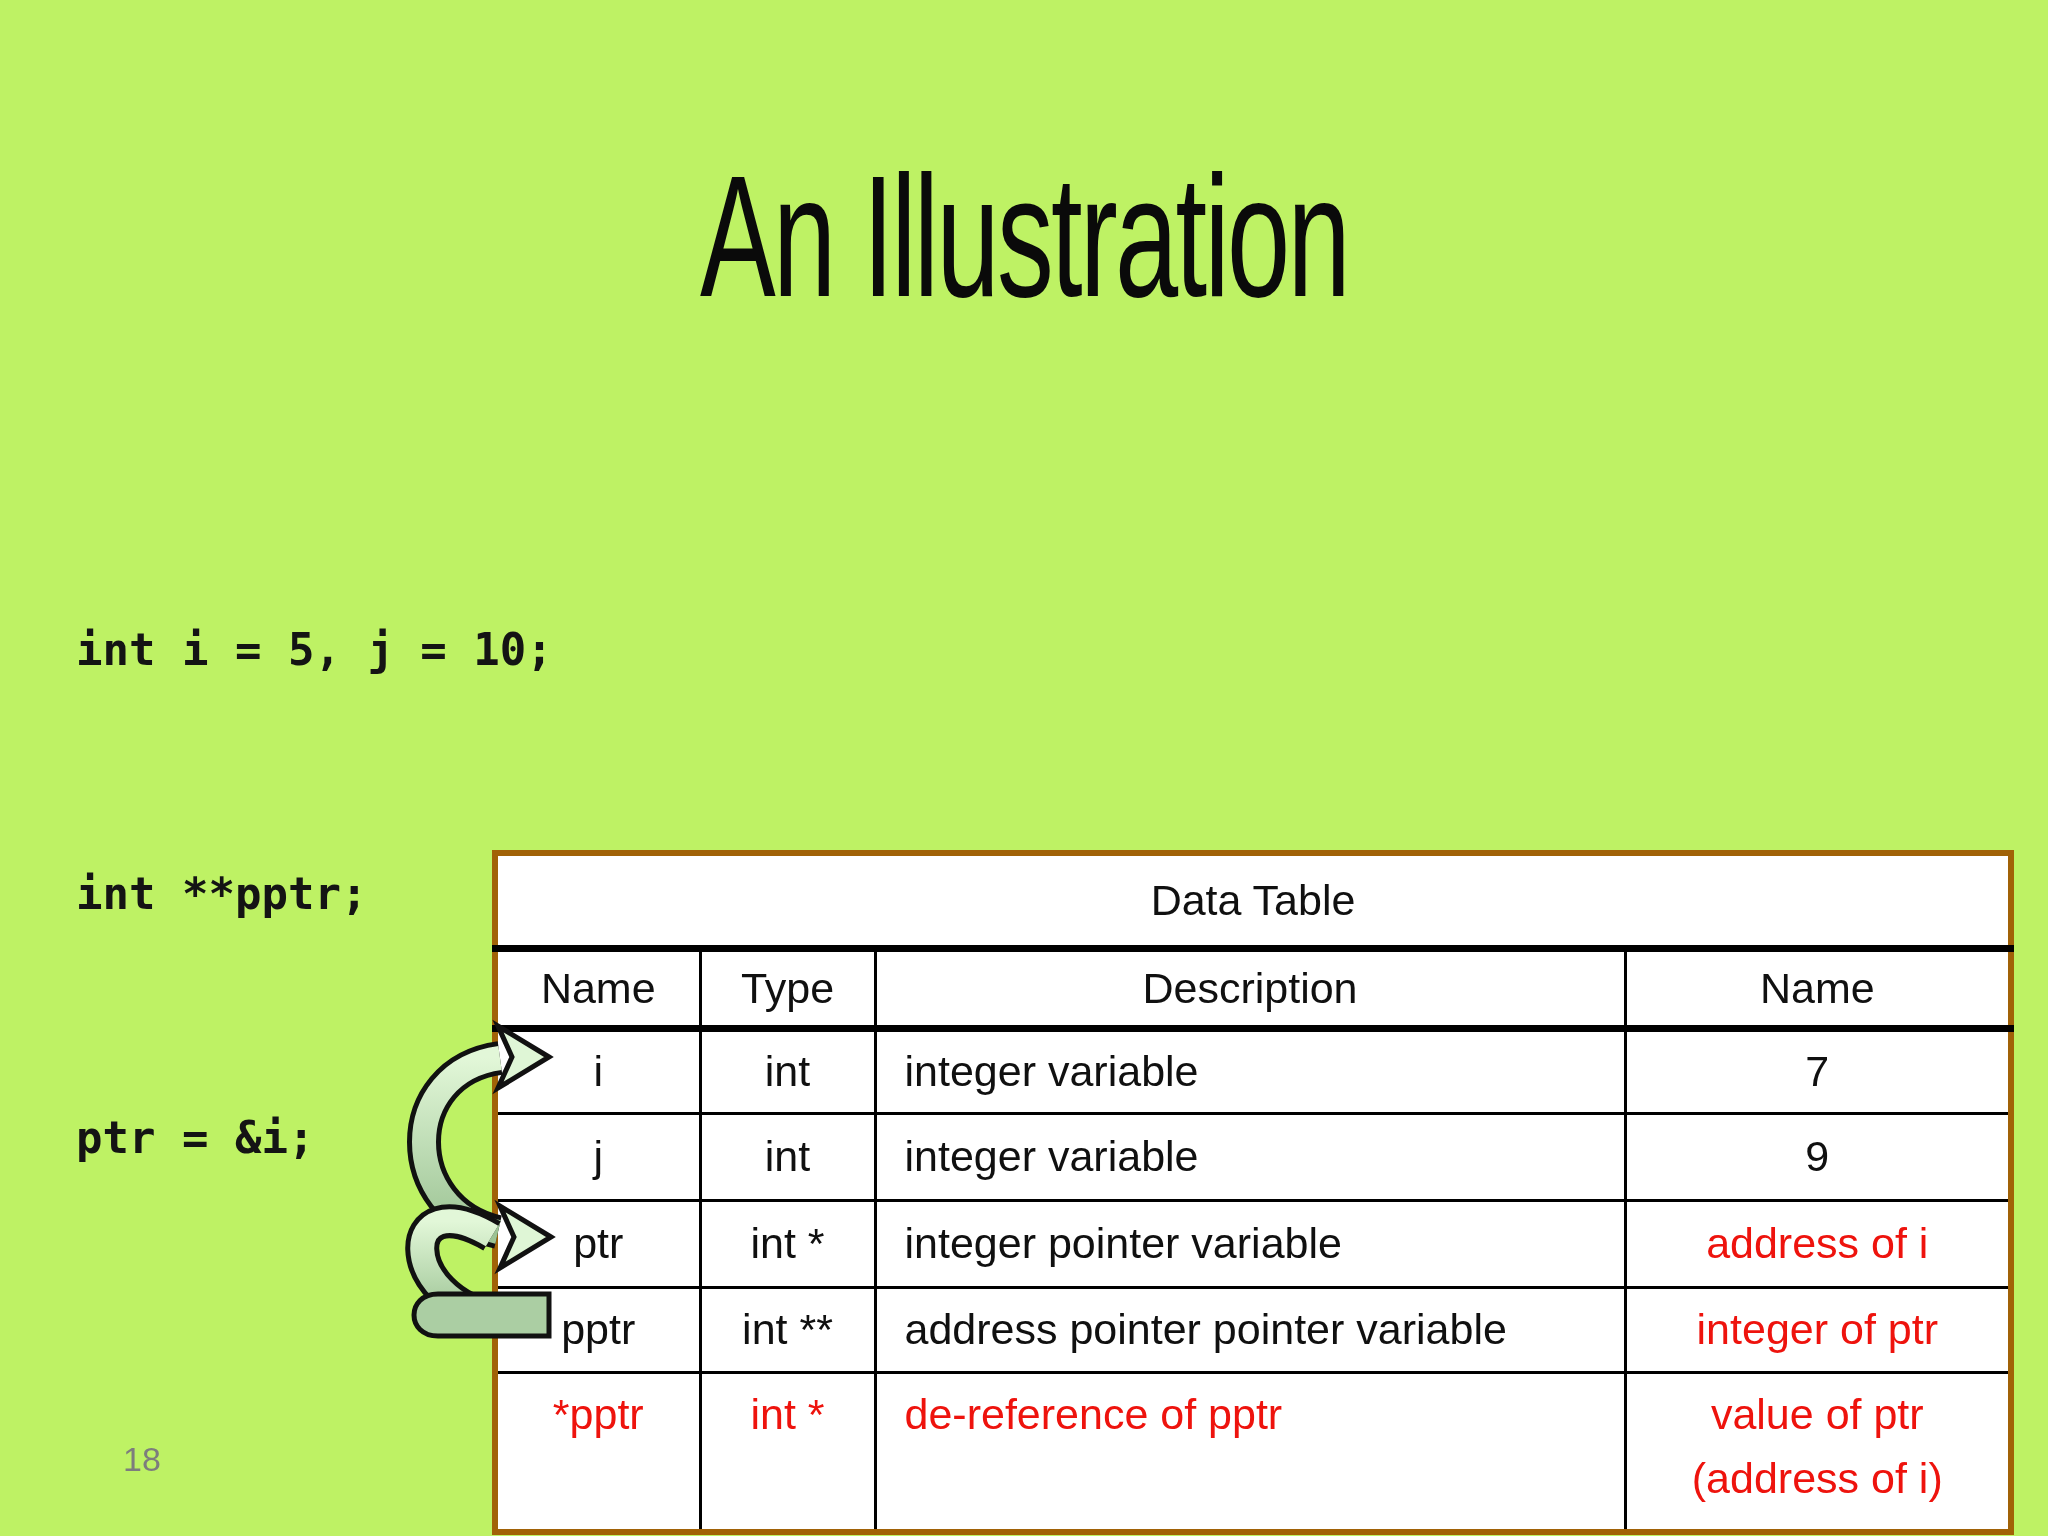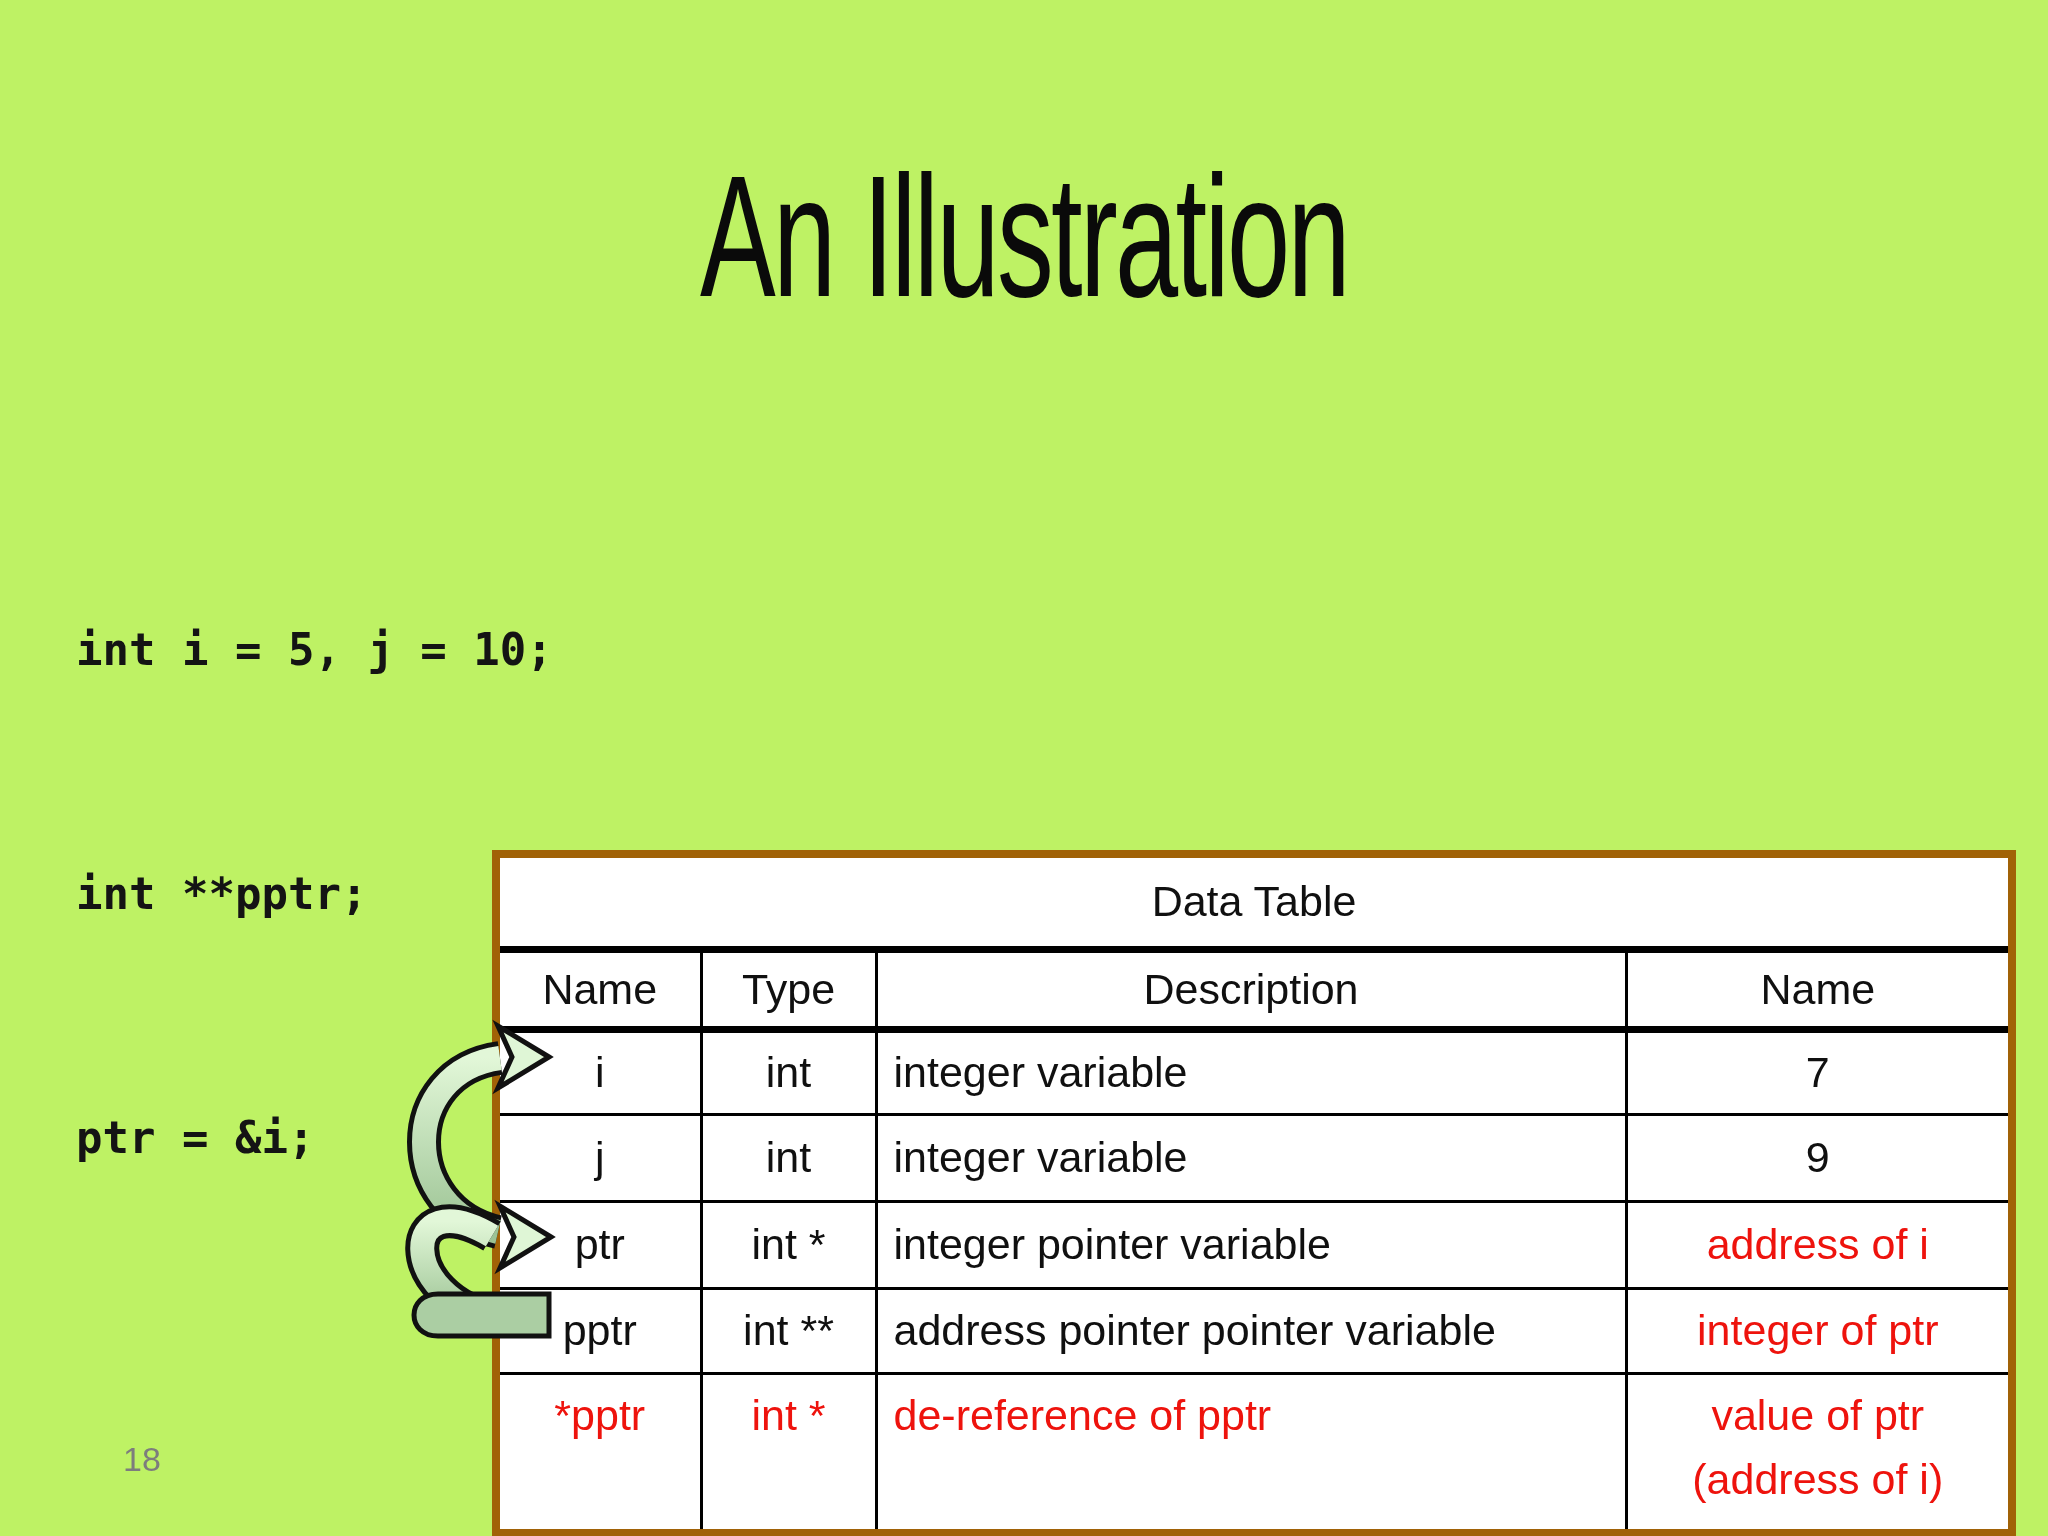--- a/index.html
+++ b/index.html
@@ -23,24 +23,24 @@
     position:absolute;left:492px;top:850px;width:1516px;
     border-collapse:collapse;table-layout:fixed;
     background:#ffffff;z-index:1;
   }
   .dtable td,.dtable th{
     border:3px solid #000;
     font-size:43px;font-weight:normal;color:#101010;
     text-align:center;vertical-align:middle;
     overflow:hidden;white-space:nowrap;
   }
-  .dtable{border:8px solid #a16207;}
+  .dtable{border:6px solid #a16207;}
   .dtable tr.ttl td{border-bottom-width:7px;}
   .dtable tr.hdr th{border-bottom-width:7px;}
-  .dtable td.desc{text-align:left;padding-left:16px;}
+  .dtable td.desc{text-align:left;padding-left:28px;}
   .dtable .red{color:#ee130d;margin-top:33px;}
   .dtable tr.tall td{vertical-align:top;padding-top:8px;line-height:64px;}
   .arrows{position:absolute;left:0;top:0;z-index:5;pointer-events:none;}
   .pagenum{
     position:absolute;left:100px;top:1440px;width:84px;text-align:center;
     font-size:34px;color:#7d7d7d;
   }
 </style>
 </head>
 <body>

